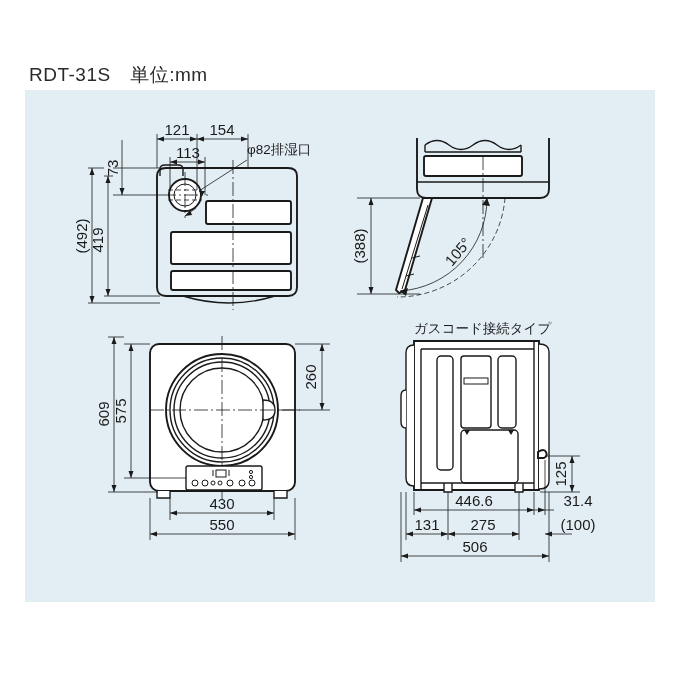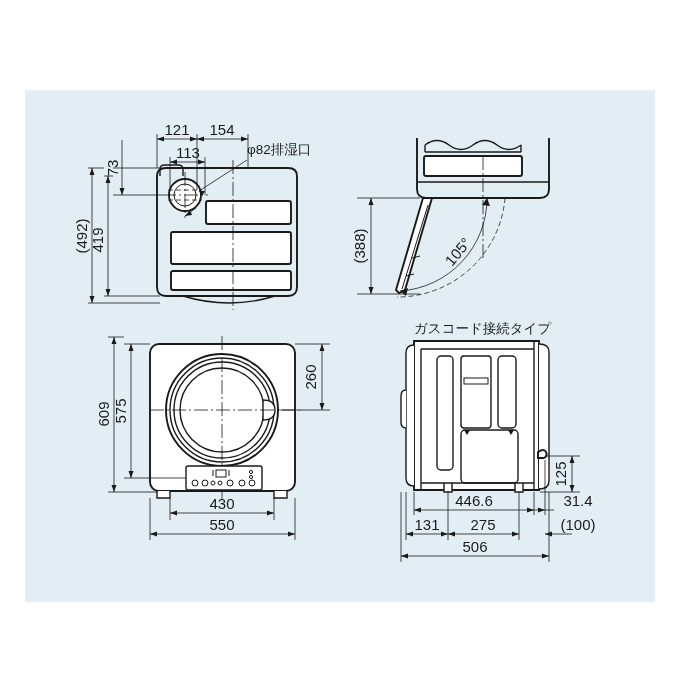--- a/index.html
+++ b/index.html
@@ -48,20 +48,21 @@
   .lbl  { font-family:"Liberation Sans","DejaVu Sans",sans-serif;
           font-size:13.5px; fill:#1a1a1a; }
 </style>
 </head>
 <body>
 
 <div id="root">
 
   <div id="bluepanel"></div>
 
+  <div id="title">RDT-31S　単位:mm</div>
 
   <svg id="dwg" viewBox="0 0 680 680">
 
     <g>
 
       <path class="lnT" d="M157,176 q0,-8 9,-8 L288,168 q9,0 9,8 L297,287 q0,9 -9,9 L166,296 q-9,0 -9,-9 Z" fill="#ffffff"></path>
 
       <path class="lnM" d="M160,176 L160,169 q0,-4 5,-4 L178,165 q5,0 5,4 L183,176" fill="#ffffff"></path>
 
       <path class="lnM" d="M183,296 q46,14 92,0" fill="none"></path>

